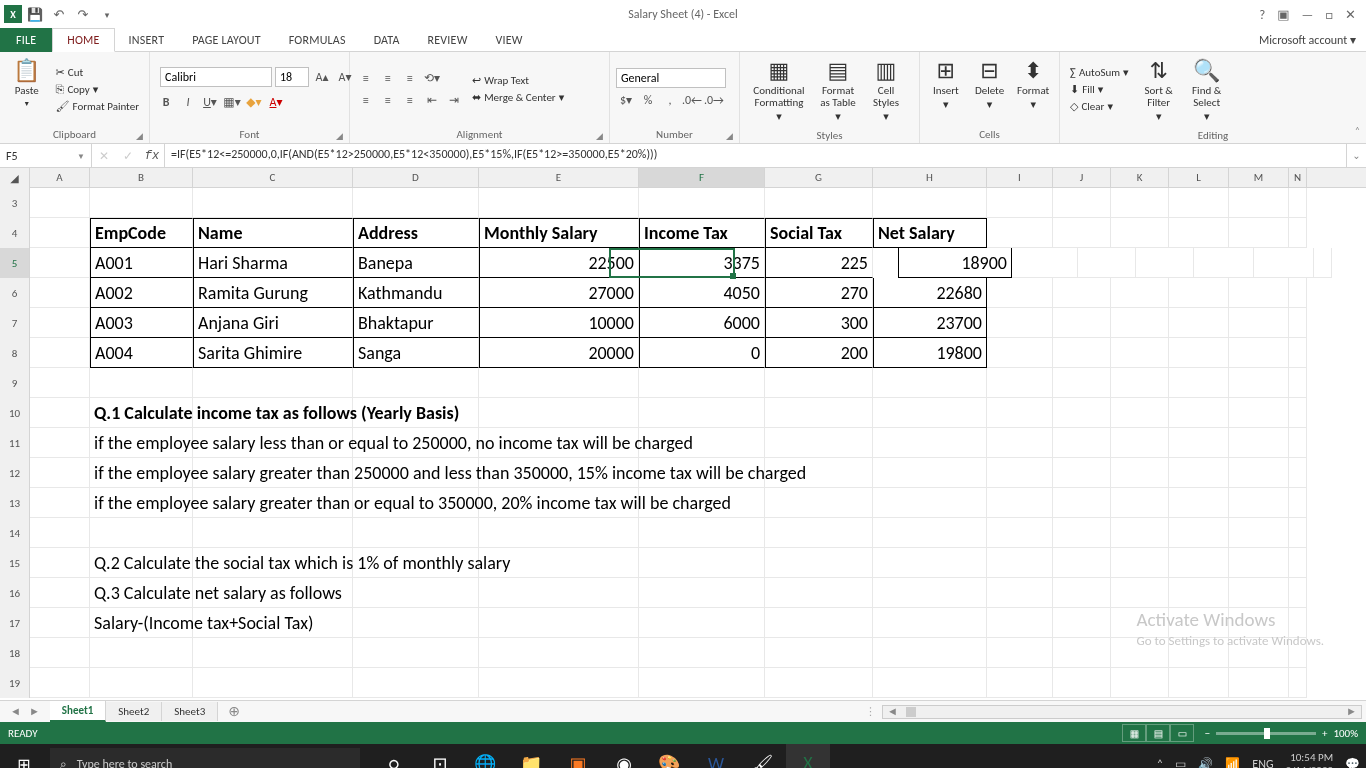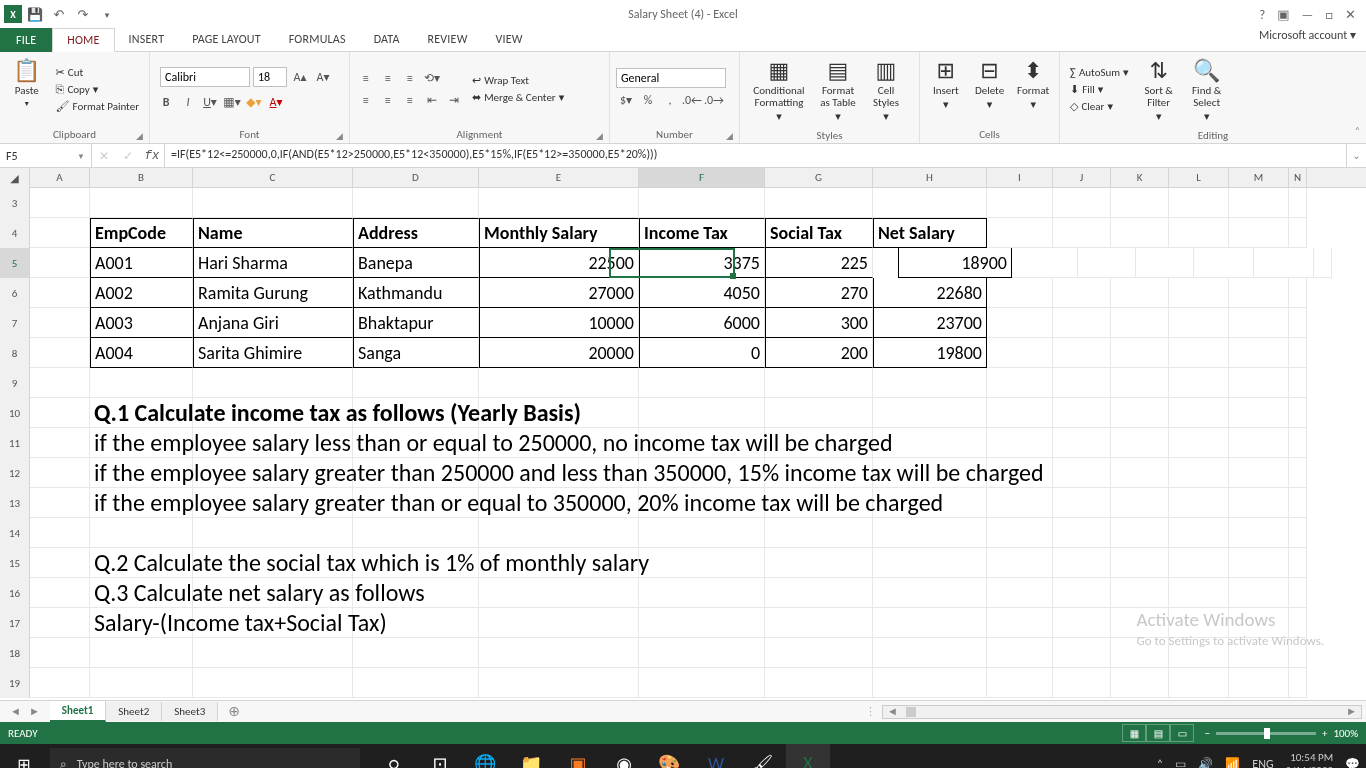--- a/index.html
+++ b/index.html
@@ -6,37 +6,37 @@
 body{width:1366px;height:768px;overflow:hidden;background:#fff;position:relative;font-size:12px;color:#333}
 
 .titlebar{height:28px;background:#fff;display:flex;align-items:center;position:relative}
 .titlebar .qat{display:flex;align-items:center;gap:2px;padding-left:4px}
 .titlebar .qat .xl-icon{width:18px;height:18px;background:#217346;color:#fff;display:flex;align-items:center;justify-content:center;font-size:10px;font-weight:bold}
 .titlebar .qat .q{width:22px;height:22px;display:flex;align-items:center;justify-content:center;color:#666;font-size:13px}
 .titlebar .title{position:absolute;left:50%;transform:translateX(-50%);font-size:12px;color:#666}
 .titlebar .wctrl{position:absolute;right:0;display:flex;align-items:center;gap:12px;padding-right:10px;color:#666;font-size:13px}
 .titlebar .wctrl span{cursor:pointer}
 
-.ribtabs{height:24px;display:flex;align-items:flex-start;background:#fff;border-bottom:1px solid #d4d4d4}
+.ribtabs{height:24px;display:flex;align-items:center;background:#fff;border-bottom:1px solid #d4d4d4}
 .ribtabs .tab{padding:4px 14px;font-size:12px;color:#444;text-transform:uppercase;cursor:pointer;letter-spacing:0.2px}
 .ribtabs .tab.file{background:#217346;color:#fff;padding:5px 16px}
 .ribtabs .tab.active{color:#7f1d1d;border:1px solid #d4d4d4;border-bottom:1px solid #fff;margin-bottom:-1px;background:#fff}
 .ribtabs .acct{margin-left:auto;padding-right:10px;color:#444;font-size:12px}
 
 .ribbon{height:92px;background:#f7f7f7;border-bottom:1px solid #d4d4d4;display:flex;position:relative}
 .group{border-right:1px solid #e1e1e1;height:100%;display:flex;flex-direction:column;padding:3px 6px 0 6px}
 .group .body{flex:1;display:flex;align-items:flex-start;gap:4px}
 .group .label{text-align:center;font-size:11px;color:#666;padding:2px 0;position:relative}
 .group .label .dlg{position:absolute;right:0;bottom:2px;font-size:9px;color:#888}
 .bigbtn{display:flex;flex-direction:column;align-items:center;justify-content:center;gap:2px;width:44px;padding:4px 2px;font-size:11px;cursor:pointer;text-align:center;line-height:1.1}
 .bigbtn .ic{font-size:22px}
 .rows{display:flex;flex-direction:column;gap:2px;justify-content:center;height:68px}
 .row{display:flex;align-items:center;gap:3px;font-size:11px;padding:1px 4px;cursor:pointer;white-space:nowrap}
 .fontbox,.sizebox{border:1px solid #c0c0c0;background:#fff;height:20px;font-size:12px;padding:1px 4px}
-.fontbox{width:90px}
+.fontbox{width:112px}
 .sizebox{width:34px}
 .btns{display:flex;gap:2px}
 .sbtn{width:20px;height:20px;display:flex;align-items:center;justify-content:center;font-size:12px;cursor:pointer;color:#555}
 .numfmt{border:1px solid #c0c0c0;background:#fff;height:20px;width:110px;font-size:12px;padding:1px 4px}
 .collapse{position:absolute;right:6px;bottom:6px;font-size:10px;color:#888;cursor:pointer}
 
 .fbar{height:24px;display:flex;align-items:stretch;border-bottom:1px solid #d4d4d4;background:#fff}
 .namebox{width:92px;border-right:1px solid #d4d4d4;display:flex;align-items:center;padding:0 6px;font-size:12px}
 .namebox .dd{margin-left:auto;font-size:8px;color:#888}
 .fbtns{display:flex;align-items:center;border-right:1px solid #d4d4d4}
@@ -55,21 +55,21 @@
 .gr{display:flex;height:30px}
 .gc{border-right:1px solid #e8e8e8;border-bottom:1px solid #e8e8e8;padding:2px 4px;font-family:Calibri;font-size:18px;color:#000;display:flex;align-items:center;overflow:hidden}
 .gc.hdr{font-weight:bold}
 .gc.num{justify-content:flex-end}
 .gc.b-t{border-top:1.5px solid #000}
 .gc.b-b{border-bottom:1.5px solid #000}
 .gc.b-l{border-left:1.5px solid #000}
 .gc.b-r{border-right:1.5px solid #000}
 .selcell{position:absolute;border:2px solid #217346;pointer-events:none}
 .selcell .handle{position:absolute;right:-3px;bottom:-3px;width:6px;height:6px;background:#217346}
-.textline{font-family:Calibri;font-size:24px;color:#000;white-space:nowrap;padding-left:4px;display:flex;align-items:center}
+.textline{font-family:Calibri;font-size:18px;color:#000;white-space:nowrap;padding-left:4px;display:flex;align-items:center}
 .textline.bold{font-weight:bold}
 .watermark{position:absolute;right:42px;bottom:50px;color:#c8c8c8;font-size:19px;pointer-events:none;text-align:left;line-height:1.3}
 .watermark .sub{font-size:13px}
 
 .sheettabs{height:22px;border-top:1px solid #d4d4d4;display:flex;align-items:center;background:#f7f7f7;font-size:11px}
 .sheettabs .nav{display:flex;gap:8px;padding:0 10px;color:#888}
 .sheettabs .stab{padding:3px 12px;border-right:1px solid #d4d4d4;cursor:pointer;background:#f0f0f0}
 .sheettabs .stab.active{background:#fff;border-bottom:2px solid #217346;font-weight:bold;color:#217346}
 .sheettabs .add{padding:0 10px;color:#888;font-size:14px}
 .sheettabs .hscroll{margin-left:auto;width:480px;height:14px;display:flex;align-items:center;border:1px solid #ccc;background:#f0f0f0;margin-right:4px}

